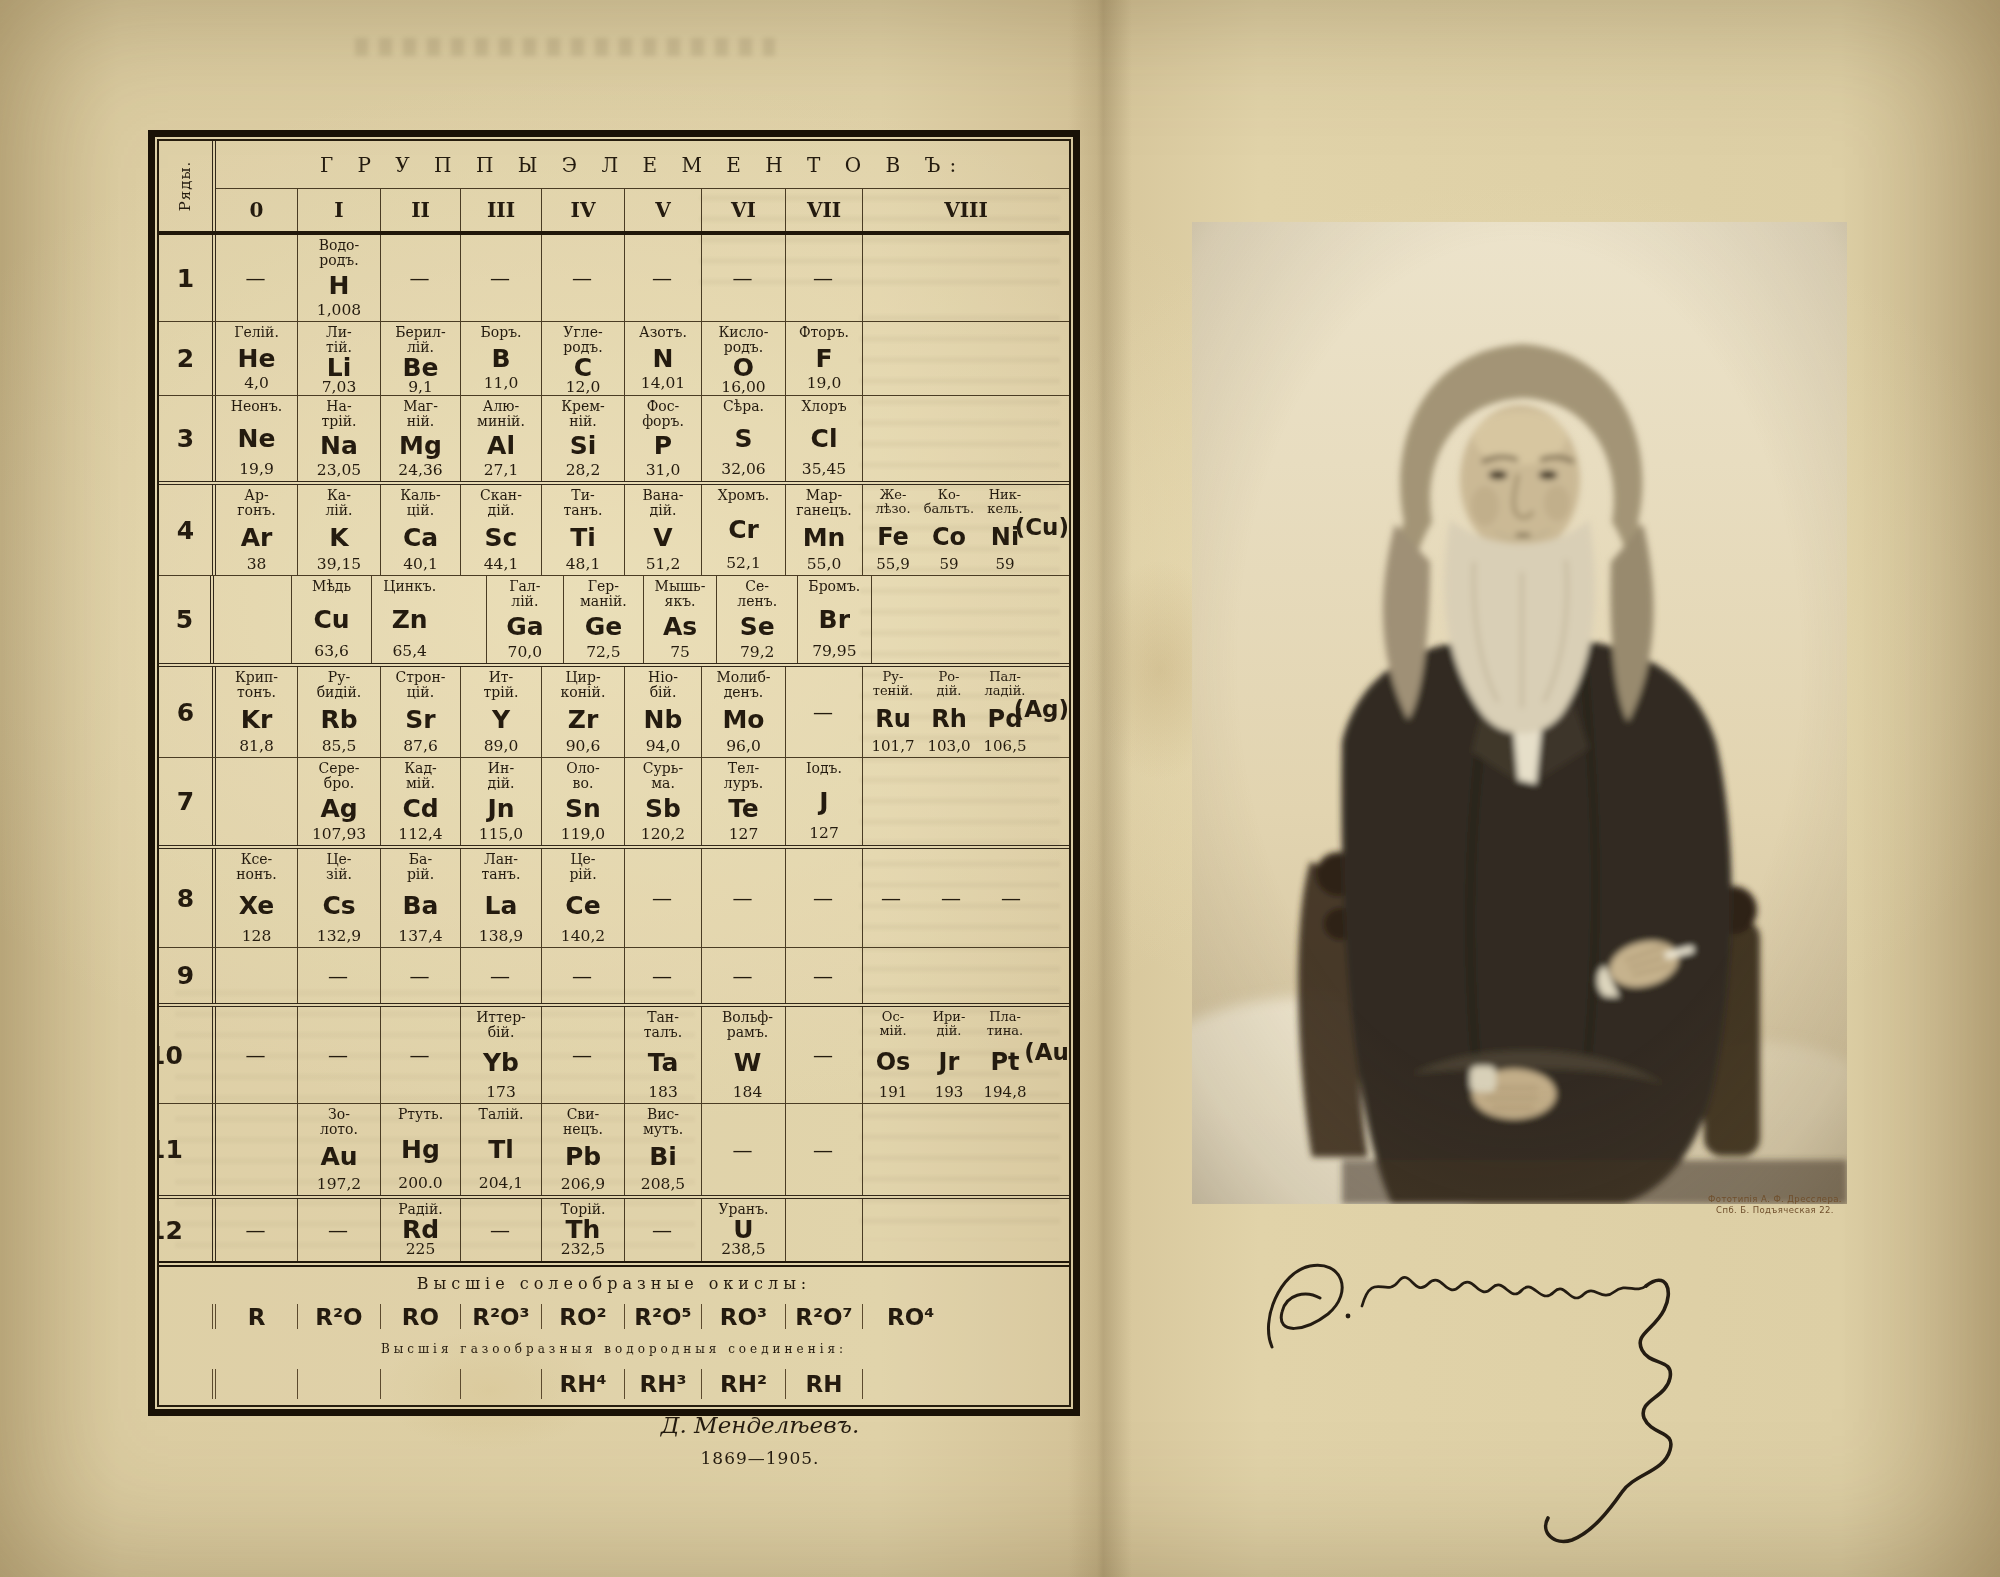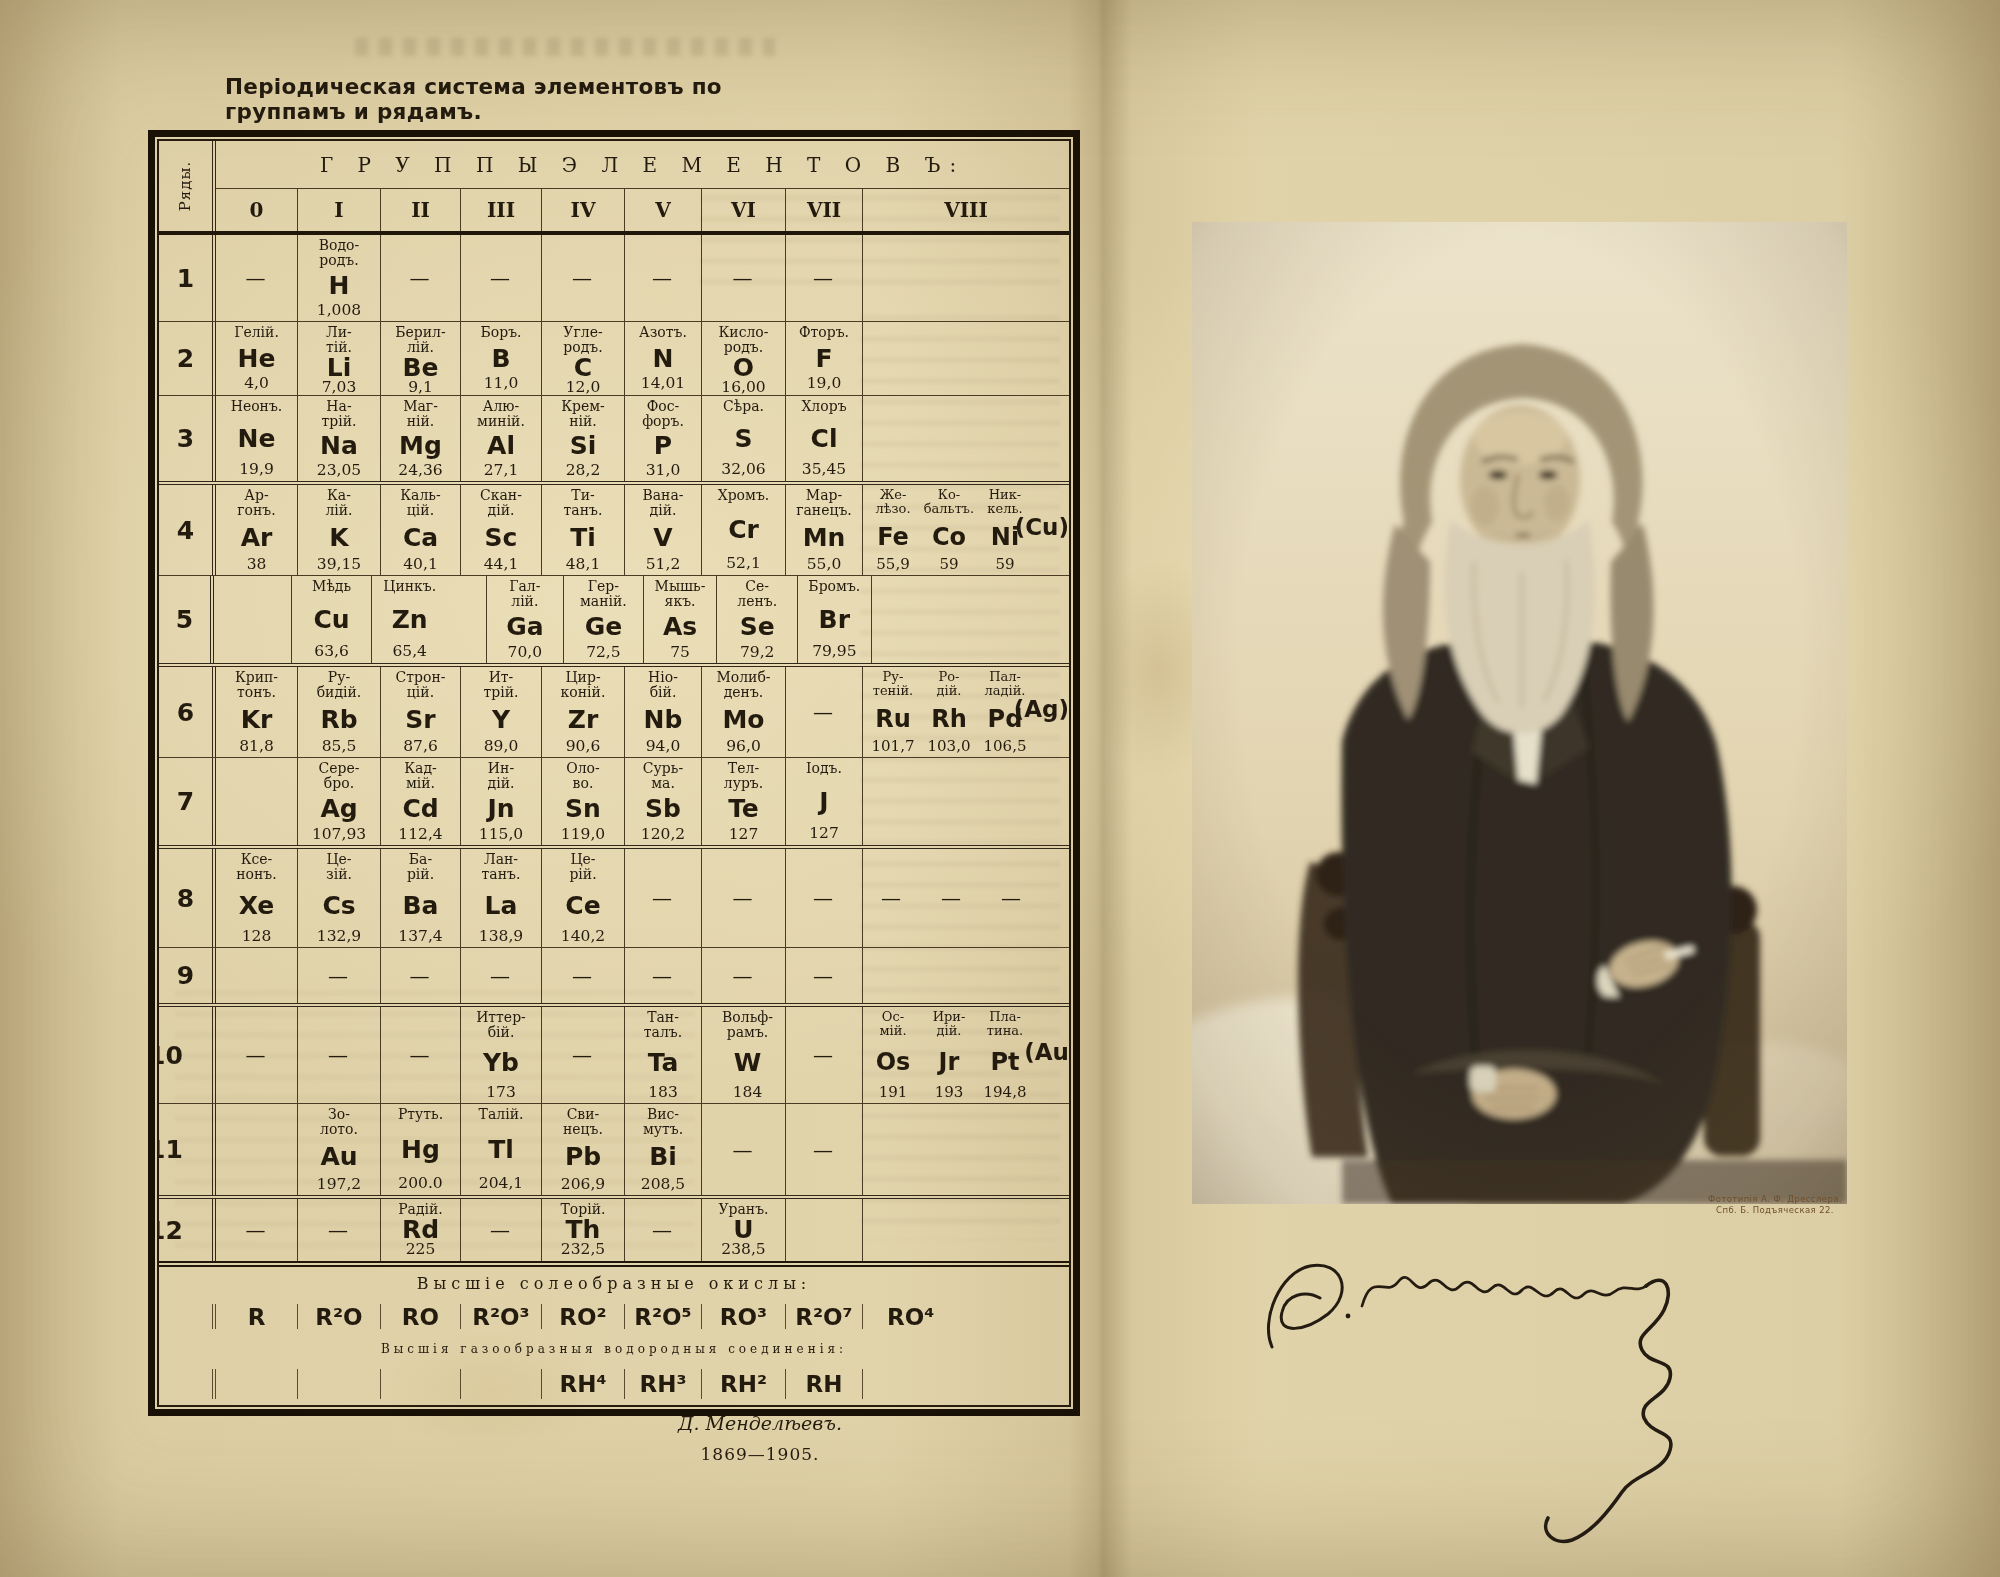--- a/index.html
+++ b/index.html
@@ -68,21 +68,21 @@
   .frow{display:flex;align-items:center;}
   .frow.ox{height:35px;} .frow.hy{height:42px;}
   .fc0{width:57px;box-sizing:border-box;height:72%;border-right:4px double #5c4a2e;}
   .fc{box-sizing:border-box;height:72%;border-left:1px solid #5c4a2e;display:flex;
     align-items:center;justify-content:center;font-family:"DejaVu Sans",sans-serif;
     font-weight:700;font-size:23px;}
   .fc.nb{border-left:none;}
   .fc.wide{justify-content:flex-start;padding-left:24px;}
 
   .credit{position:absolute;left:620px;top:1412px;width:280px;text-align:center;}
-  .credit .c1{font-style:italic;font-size:19px;}
+  .credit .c1{font-style:italic;font-size:23px;}
   .credit .c2{font-size:17px;letter-spacing:1px;margin-top:10px;}
 
   .photo{position:absolute;left:1192px;top:222px;width:655px;height:982px;}
   .photo svg{display:block;width:100%;height:100%;}
   .pcap{position:absolute;left:1645px;top:1194px;width:260px;text-align:center;
     font-family:"DejaVu Sans",sans-serif;font-size:8.5px;letter-spacing:.4px;
     color:#6f4f2c;line-height:1.35;}
   .sig{position:absolute;left:1262px;top:1232px;width:470px;height:320px;}
 </style>
 </head>
@@ -91,21 +91,20 @@
 <div class="page">
   <div class="gutter"></div>
 
   <div class="ghost" style="left:860px;top:300px;width:200px;height:940px;opacity:.05;"></div>
   <div class="ghost" style="left:700px;top:180px;width:360px;height:120px;opacity:.05;"></div>
   <div class="ghost" style="left:175px;top:975px;width:520px;height:280px;opacity:.04;"></div>
   <div class="ghost" style="left:355px;top:38px;width:420px;height:18px;opacity:.12;filter:blur(2.4px);background:repeating-linear-gradient(90deg,#4a3a1e 0 13px,transparent 13px 24px);"></div>
   <div class="blotch" style="left:1090px;top:560px;width:140px;height:220px;background:radial-gradient(closest-side,rgba(170,140,85,.25),transparent);"></div>
   <div class="blotch" style="left:380px;top:1330px;width:220px;height:120px;background:radial-gradient(closest-side,rgba(200,175,115,.28),transparent);"></div>
 
-  <div class="doc-title">Періодическая система элементовъ по группамъ и рядамъ.</div>
 
   <div class="ptable">
     <div class="pinner">
       <div class="thead">
         <div class="rlab">
           <span>Ряды.</span>
         </div>
         <div class="hright">
           <div class="gtitle">Г Р У П П Ы   Э Л Е М Е Н Т О В Ъ:</div>
           <div class="gnums" id="gnums">

